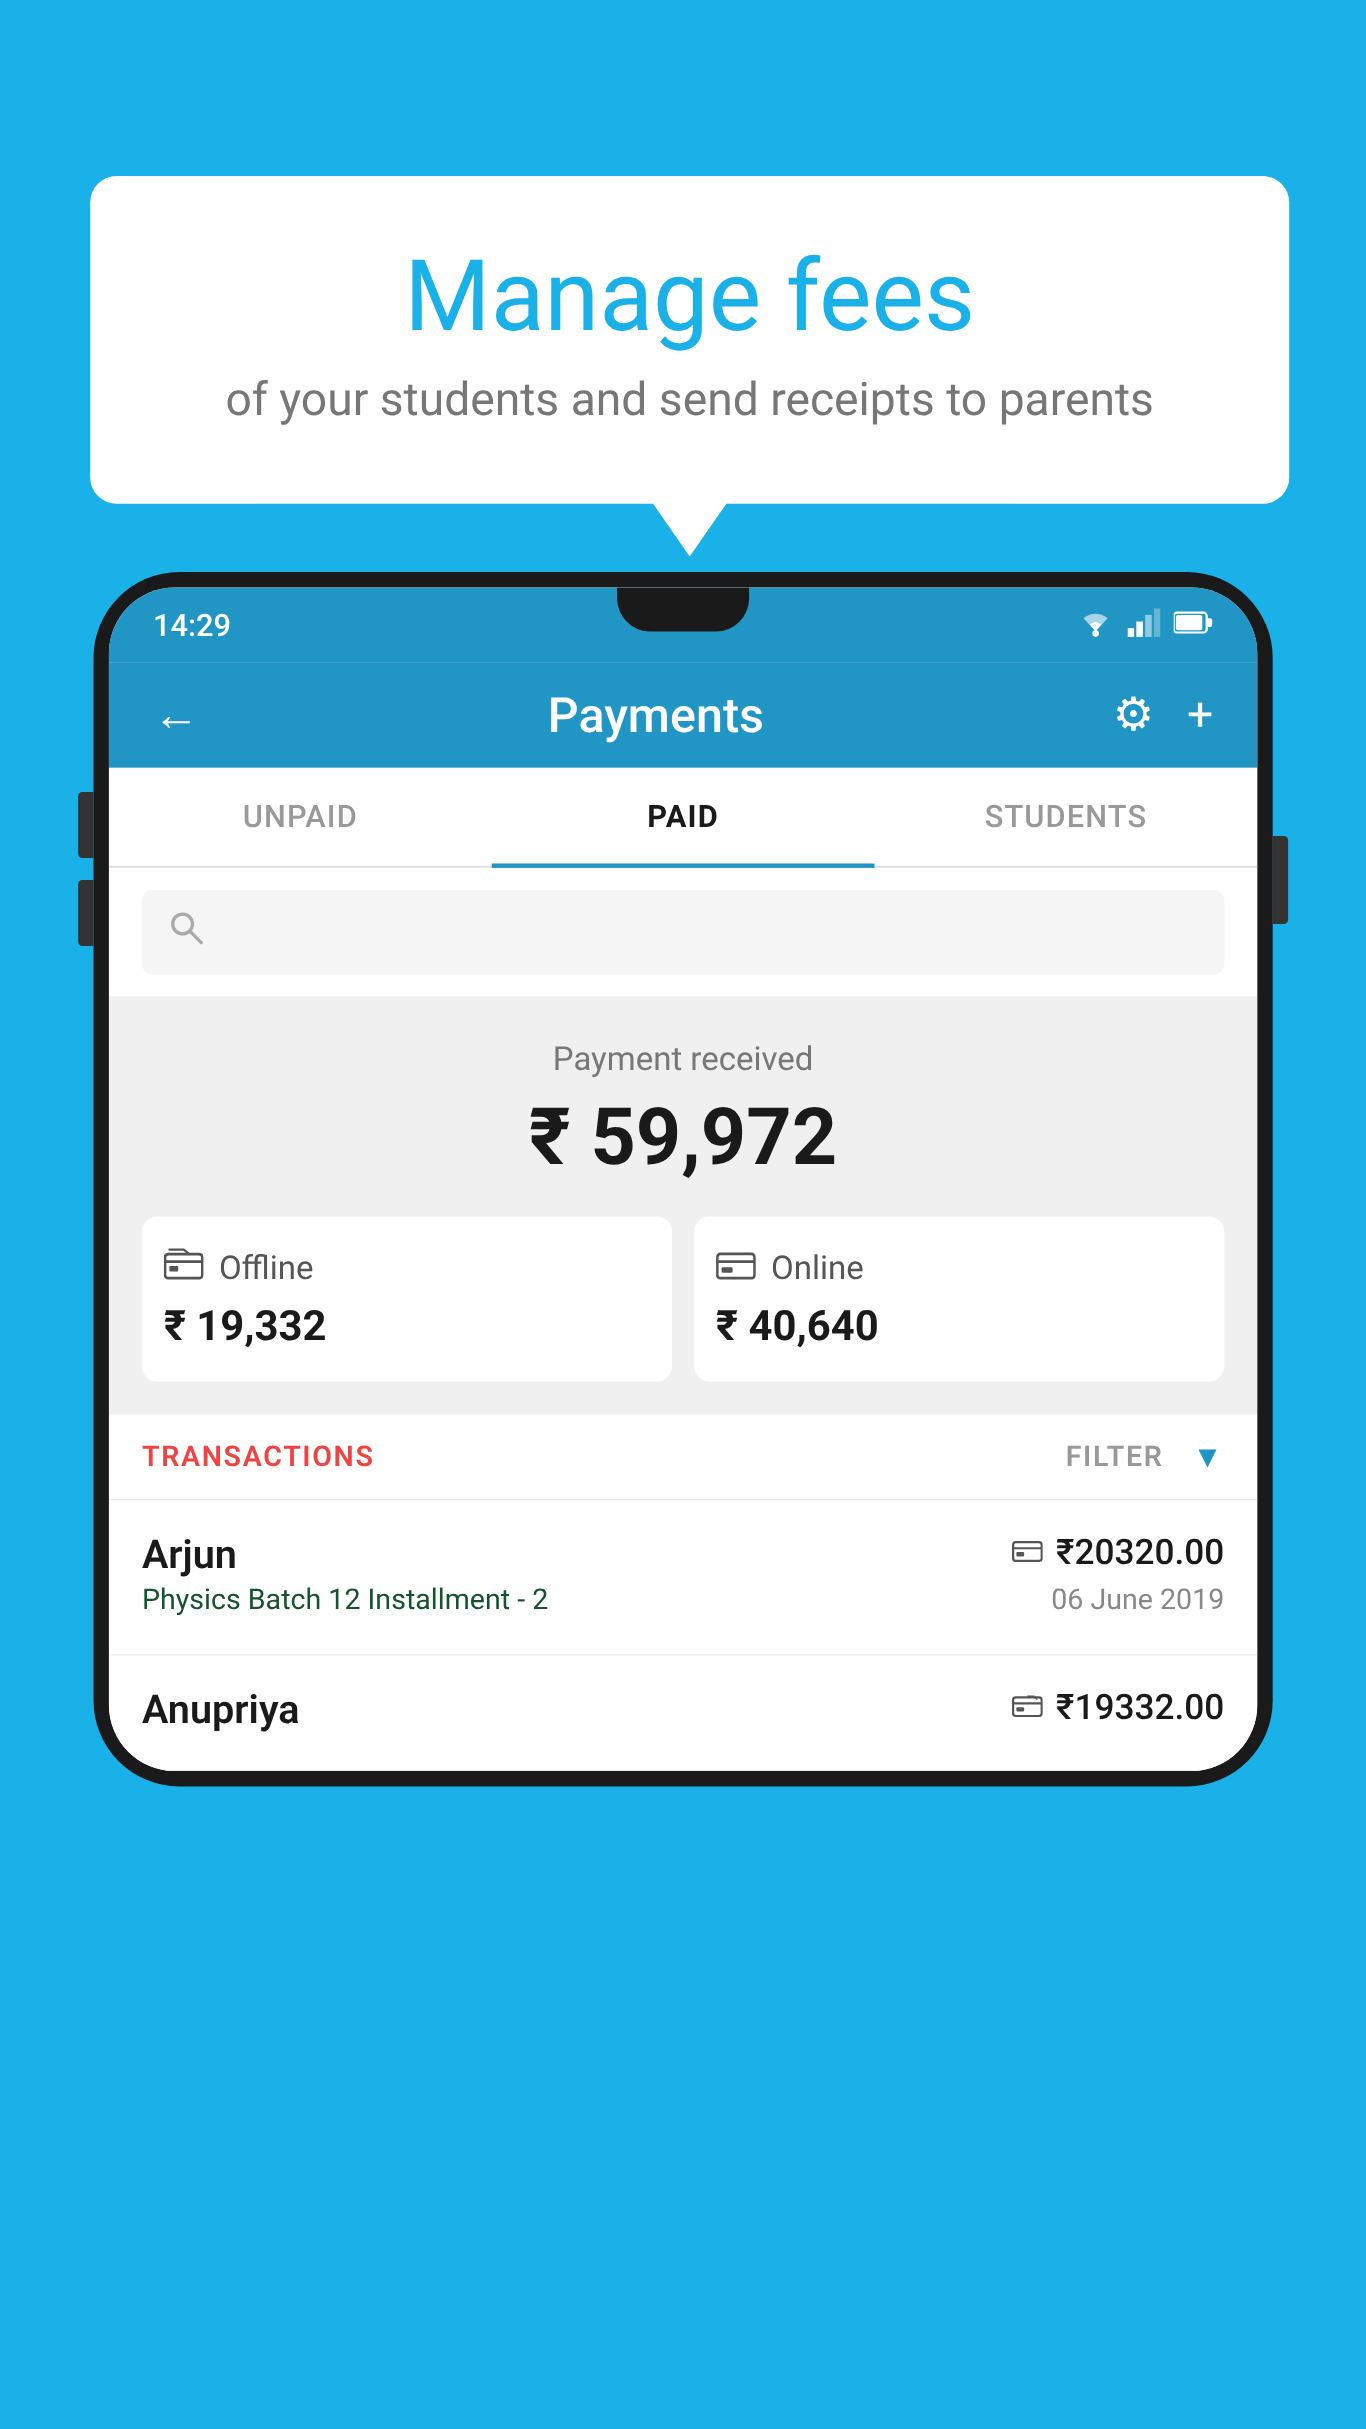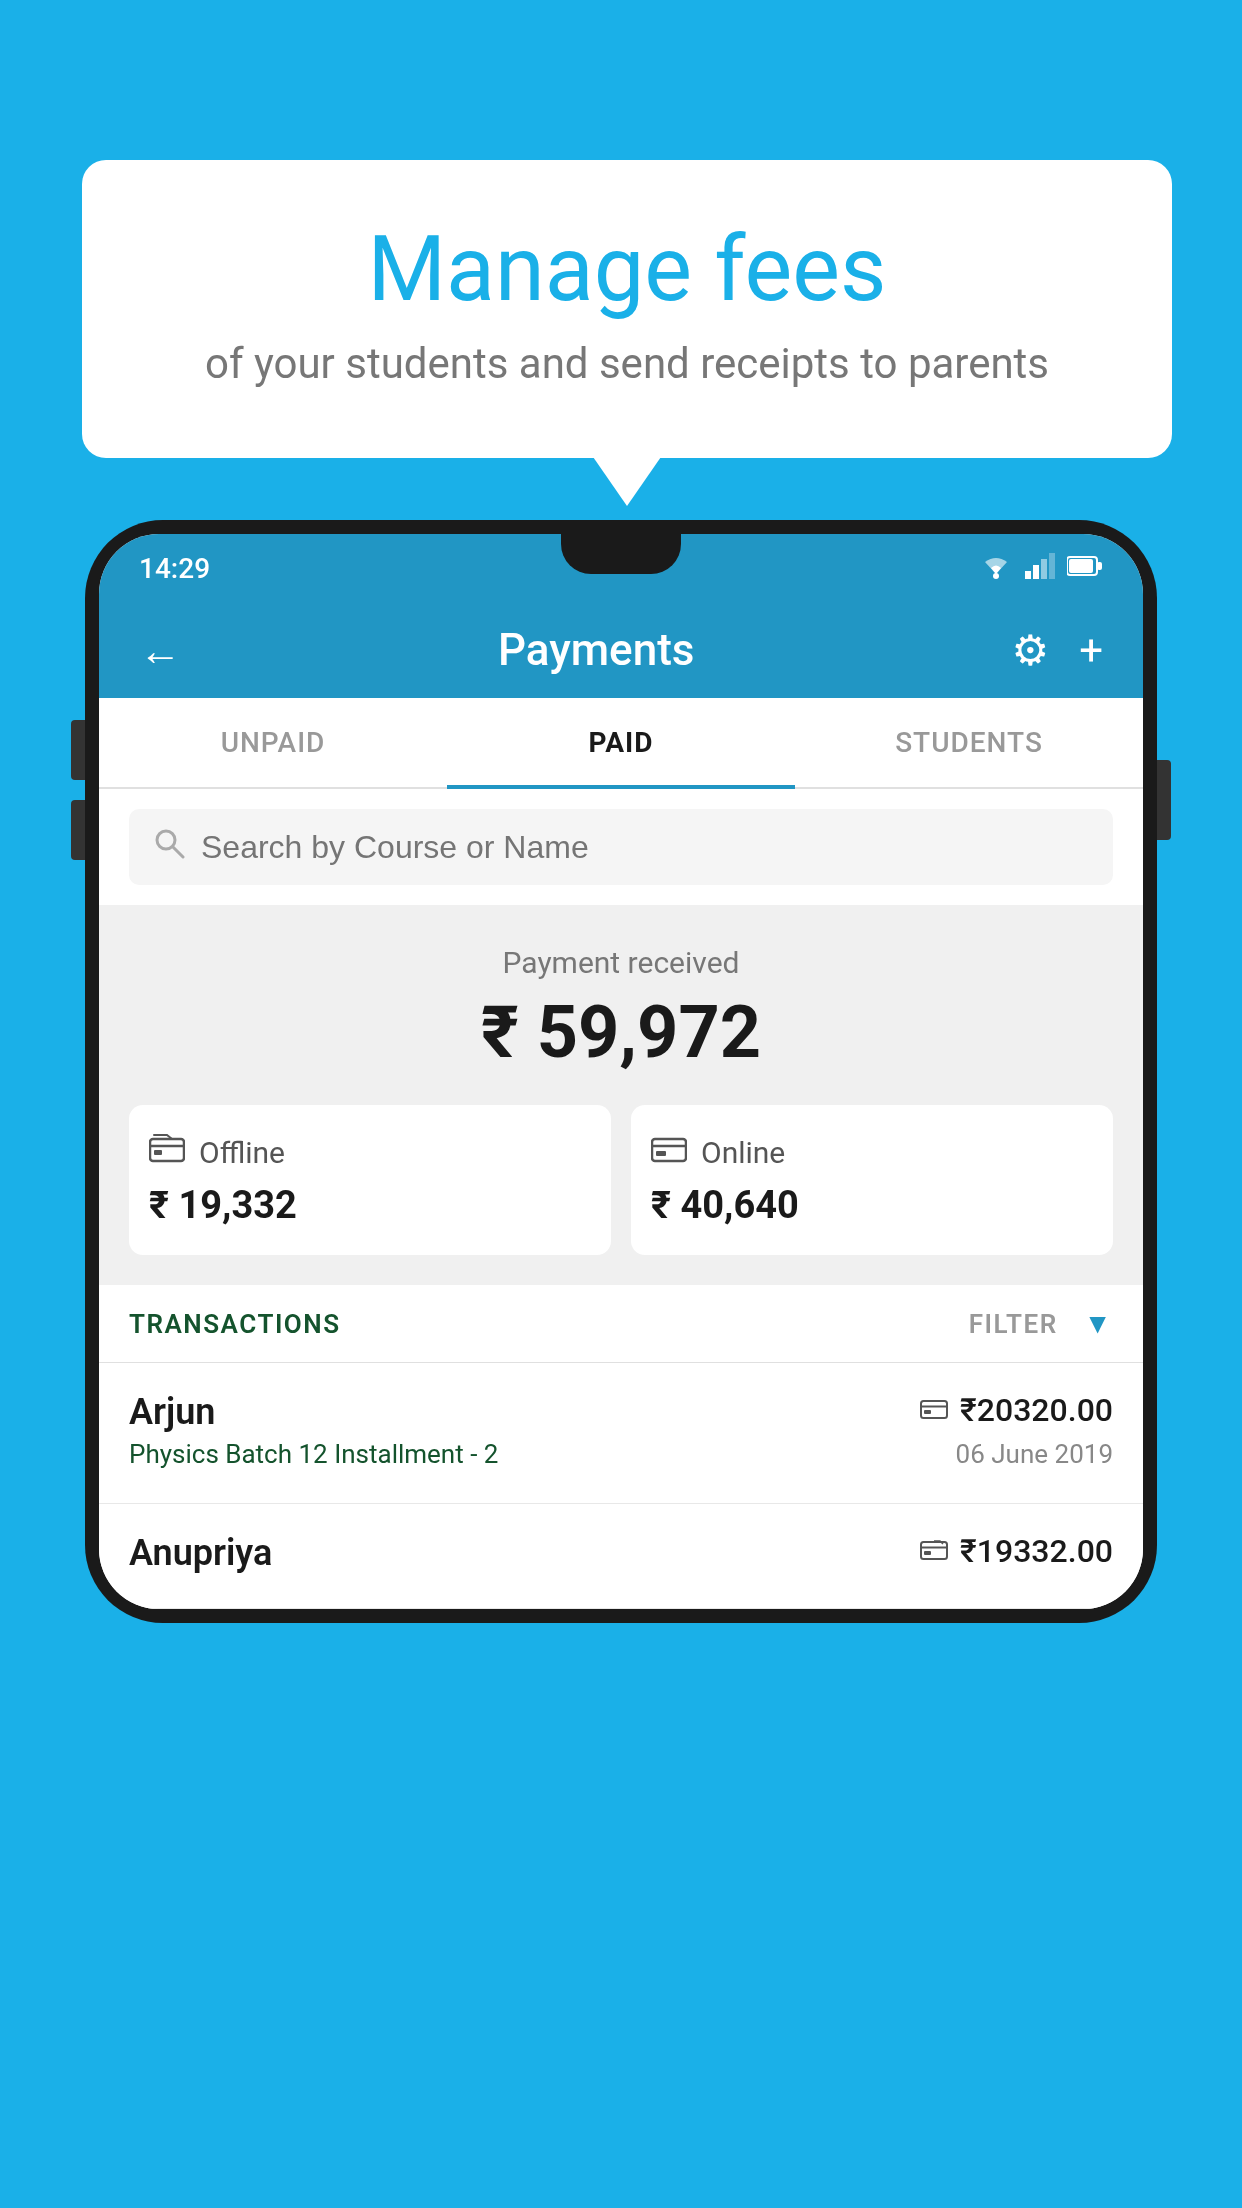--- a/index.html
+++ b/index.html
@@ -265,21 +265,21 @@
       background: white;
       display: flex;
       justify-content: space-between;
       align-items: center;
       padding: 22px 30px;
       border-bottom: 1px solid #e0e0e0;
     }
 
     .transactions-header .trans-label {
       font-size: 26px;
-      color: #14532d;
+      color: #ef4444;
       font-weight: 600;
       letter-spacing: 1.5px;
     }
 
     .transactions-header .filter-btn {
       display: flex;
       align-items: center;
       gap: 26px;
       font-size: 26px;
       color: #999;
@@ -446,21 +446,20 @@
       </div>
 
       <div class="search-bar">
         <div class="search-input-container">
           <span class="search-icon-wrap">
             <svg width="32" height="32" viewBox="0 0 32 32" fill="none">
               <circle cx="13" cy="13" r="9" stroke="#aaa" stroke-width="3"></circle>
               <line x1="20" y1="20" x2="30" y2="30" stroke="#aaa" stroke-width="3" stroke-linecap="round"></line>
             </svg>
           </span>
-          <input type="text" readonly="" placeholder="Search by Course or Name" style="">
         </div>
       </div>
 
       <div class="payment-received">
         <div class="label">Payment received</div>
         <div class="amount">₹ 59,972</div>
 
         <div class="payment-cards">
 
           <div class="payment-card">

